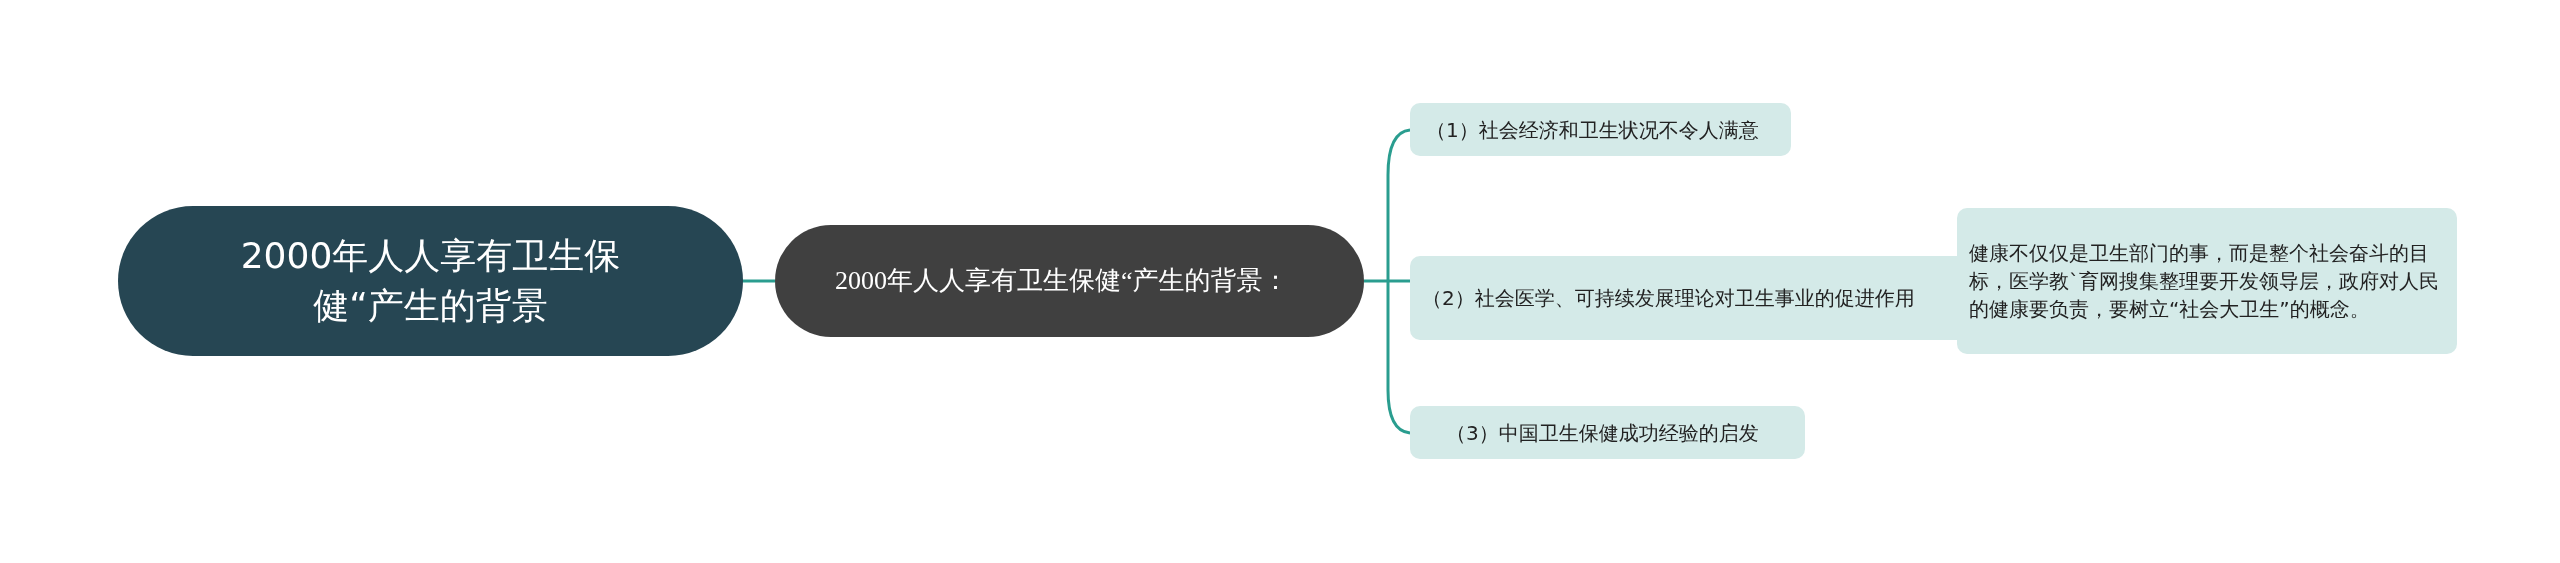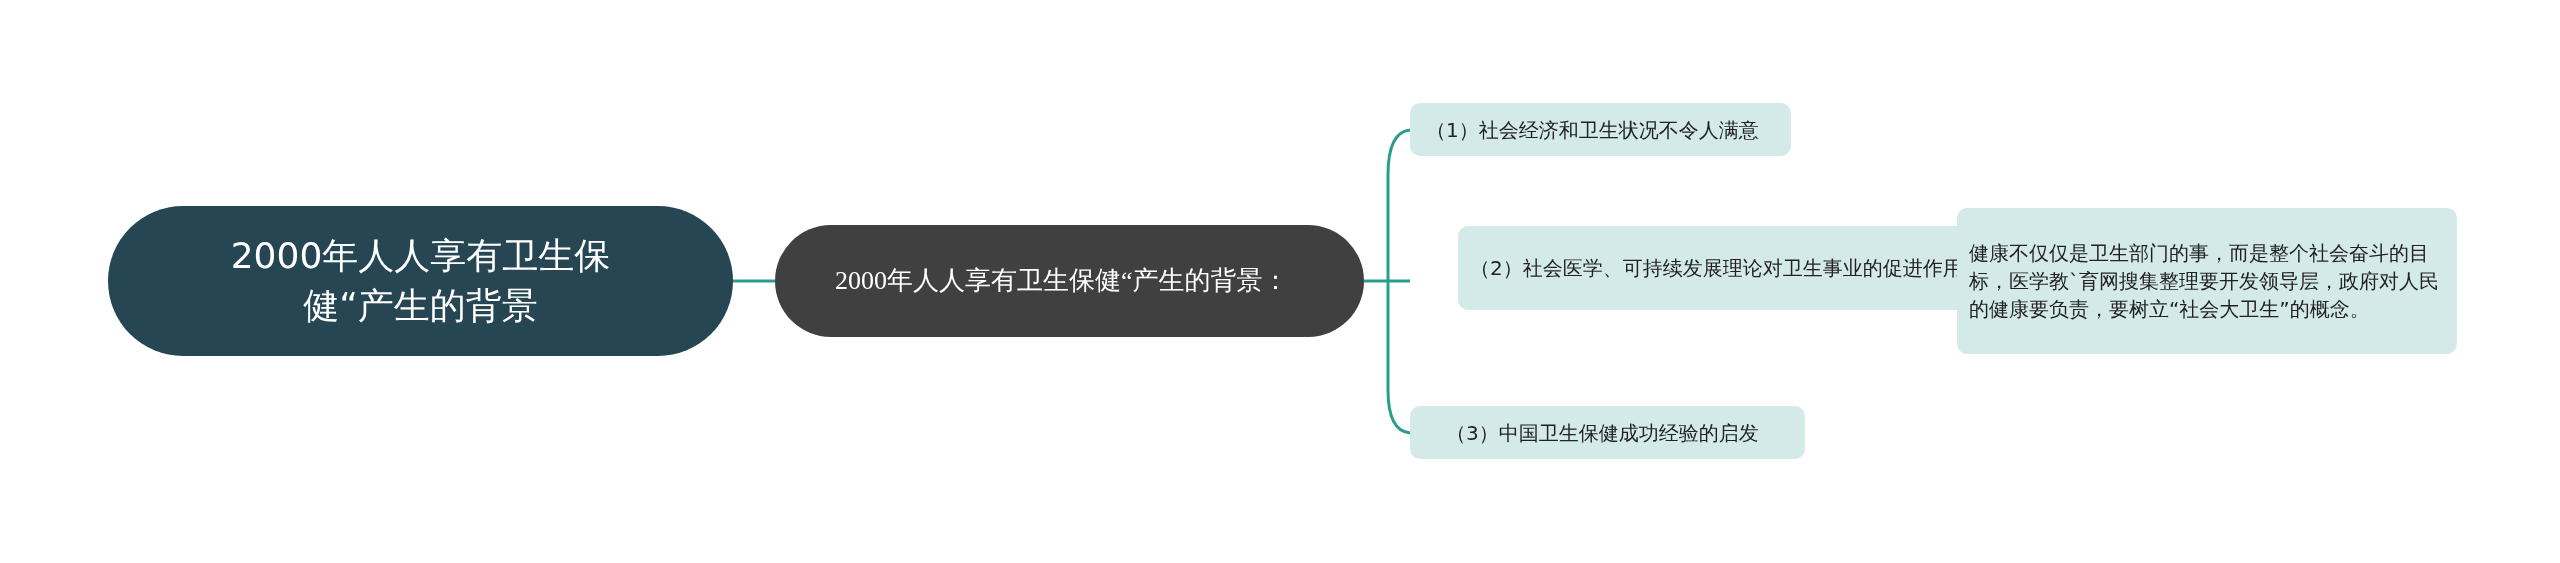--- a/index.html
+++ b/index.html
@@ -1,29 +1,29 @@
 <!DOCTYPE html>
 <html><head>
 <meta charset="utf-8">
 <style>
   html, body { margin: 0; padding: 0; background: #ffffff; }
   body { width: 2560px; height: 563px; position: relative; overflow: hidden;
          font-family: "DejaVu Sans", "Liberation Sans", sans-serif; }
   .connectors { position: absolute; left: 0; top: 0; width: 2560px; height: 563px; }
   .node { position: absolute; box-sizing: border-box; display: flex; align-items: center; }
-  .root { left: 108px; top: 206px; width: 625px; height: 150px; background: #264653;
+  .root { left: 118px; top: 206px; width: 625px; height: 150px; background: #264653;
           border-radius: 75px; color: #ffffff; font-size: 36px; line-height: 50px;
           justify-content: center; text-align: center; padding: 0 80px; }
   .main { left: 775px; top: 225px; width: 589px; height: 112px; background: #404040;
           border-radius: 56px; color: #ffffff; font-size: 26px; line-height: 40px;
           padding: 0 50px 0 60px; font-family: Liberation Serif, serif; }
   .sub { left: 1410px; background: #d4eae8; border-radius: 10px; color: #222222;
          font-size: 20px; line-height: 28px; padding: 0 16px; }
   .sub1 { top: 103px; width: 381px; height: 53px; }
-  .sub2 { top: 226px; width: 601px; height: 84px; padding-left: 12px; margin-left: 48px; }
+  .sub2 { top: 256px; width: 601px; height: 84px; padding-left: 12px; }
   .sub3 { top: 406px; width: 395px; height: 53px; padding-left: 36px; }
   .leaf { left: 1957px; top: 208px; width: 500px; height: 146px; background: #d4eae8;
           border-radius: 10px; color: #222222; font-size: 20px; line-height: 28px;
           padding: 0 12px; }
 </style>
 </head>
 <body>
 
 <svg class="connectors" viewBox="0 0 2560 563">
   <g fill="none" stroke="#2a9d8f" stroke-width="3">

